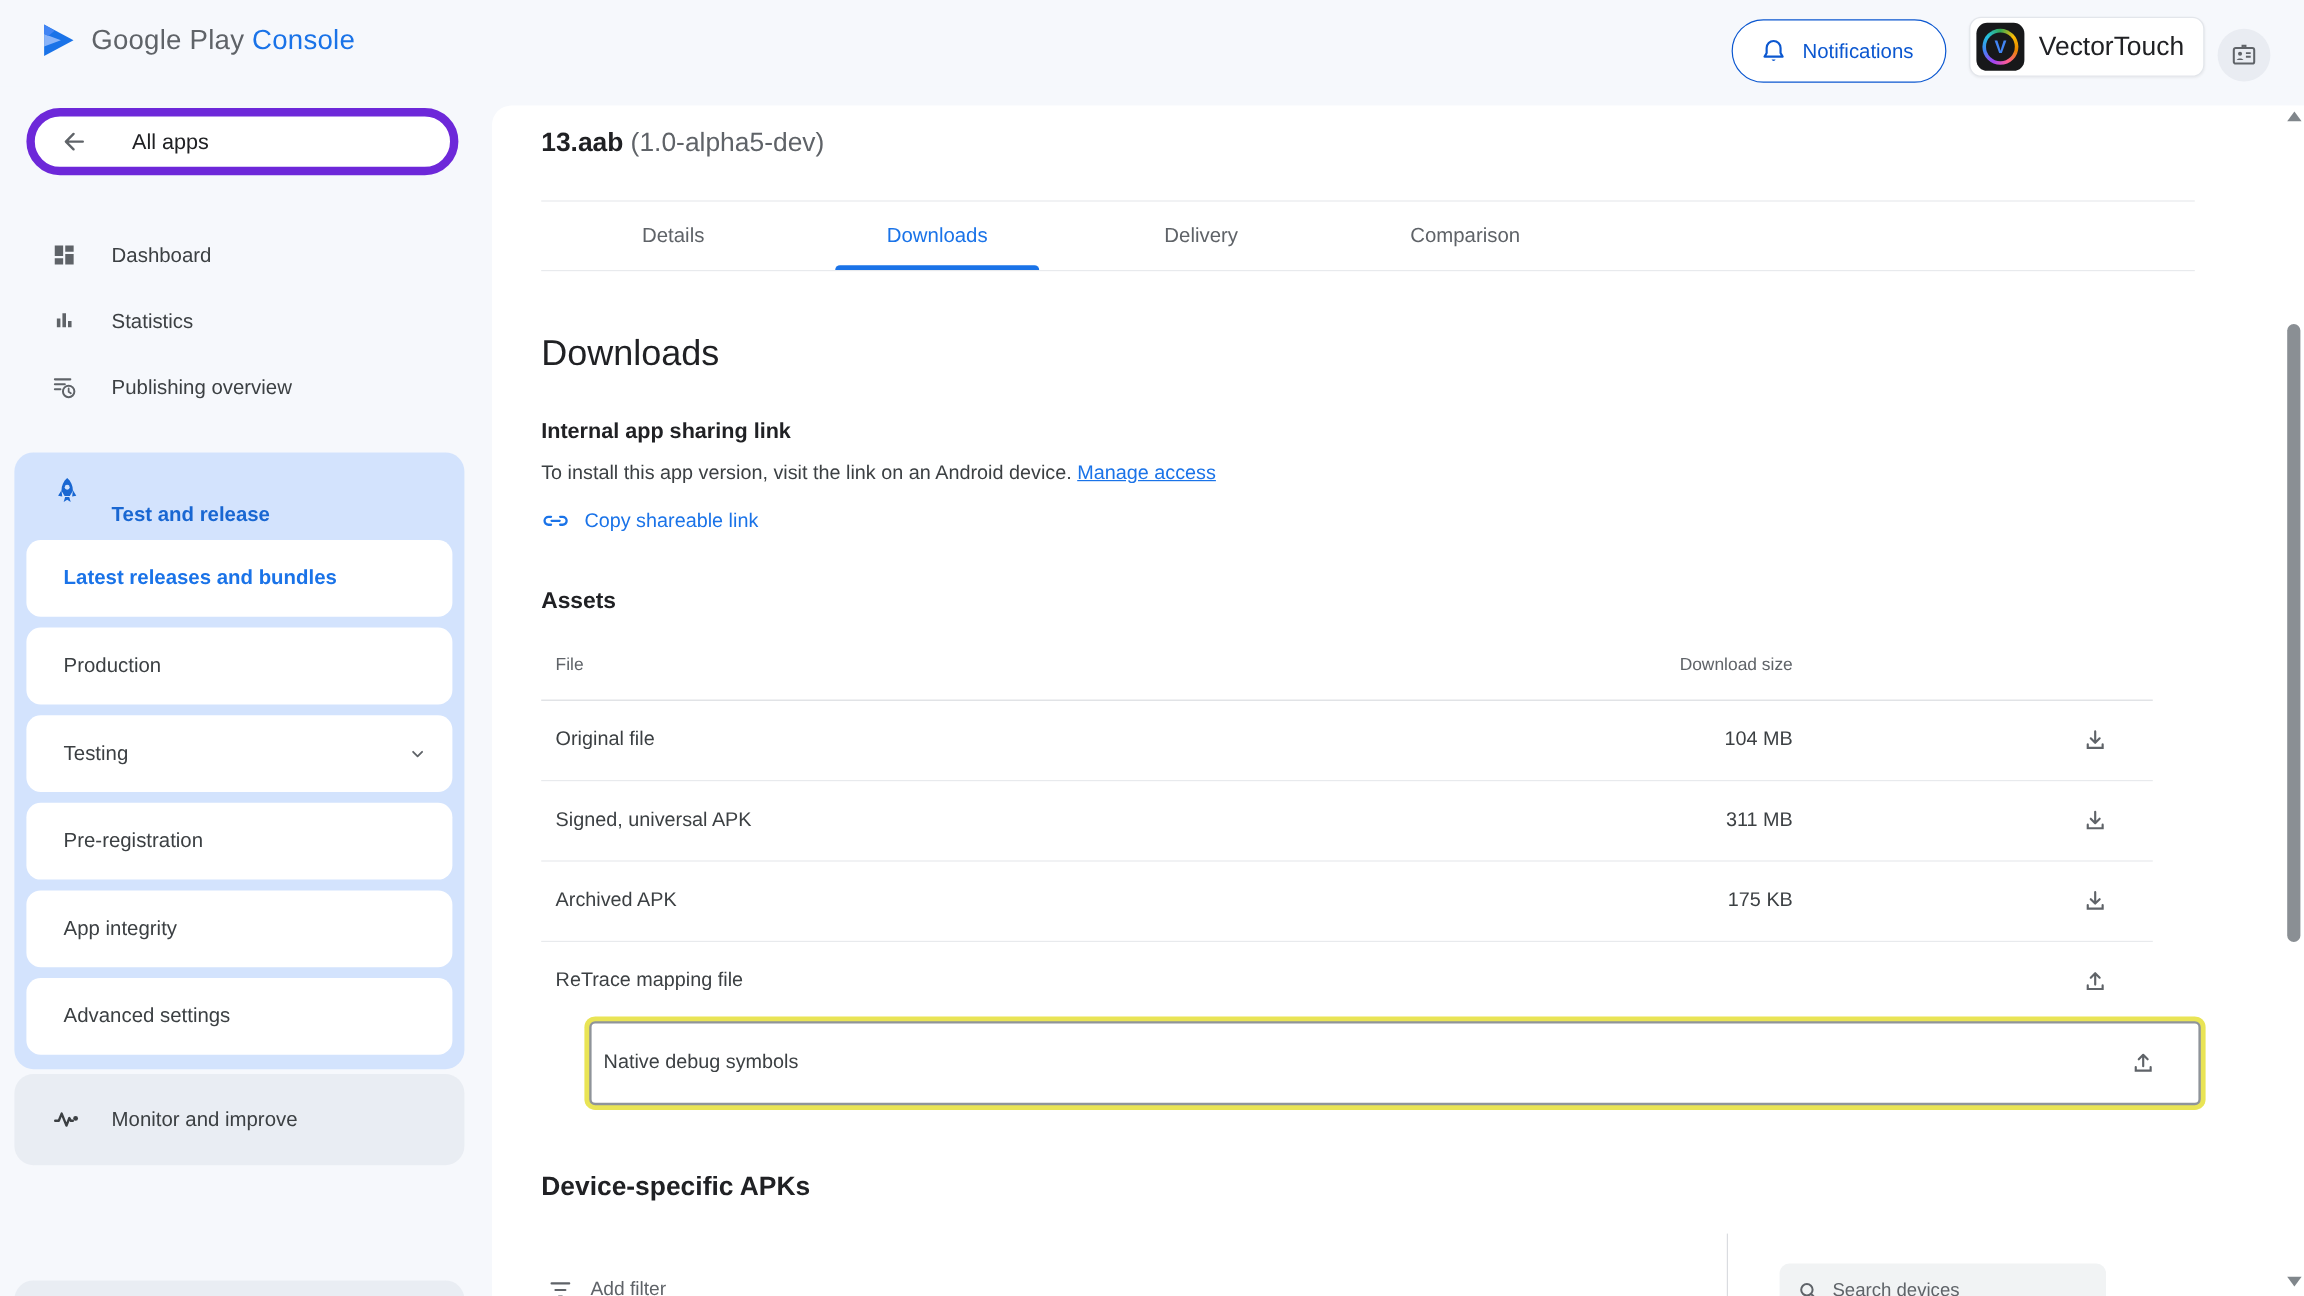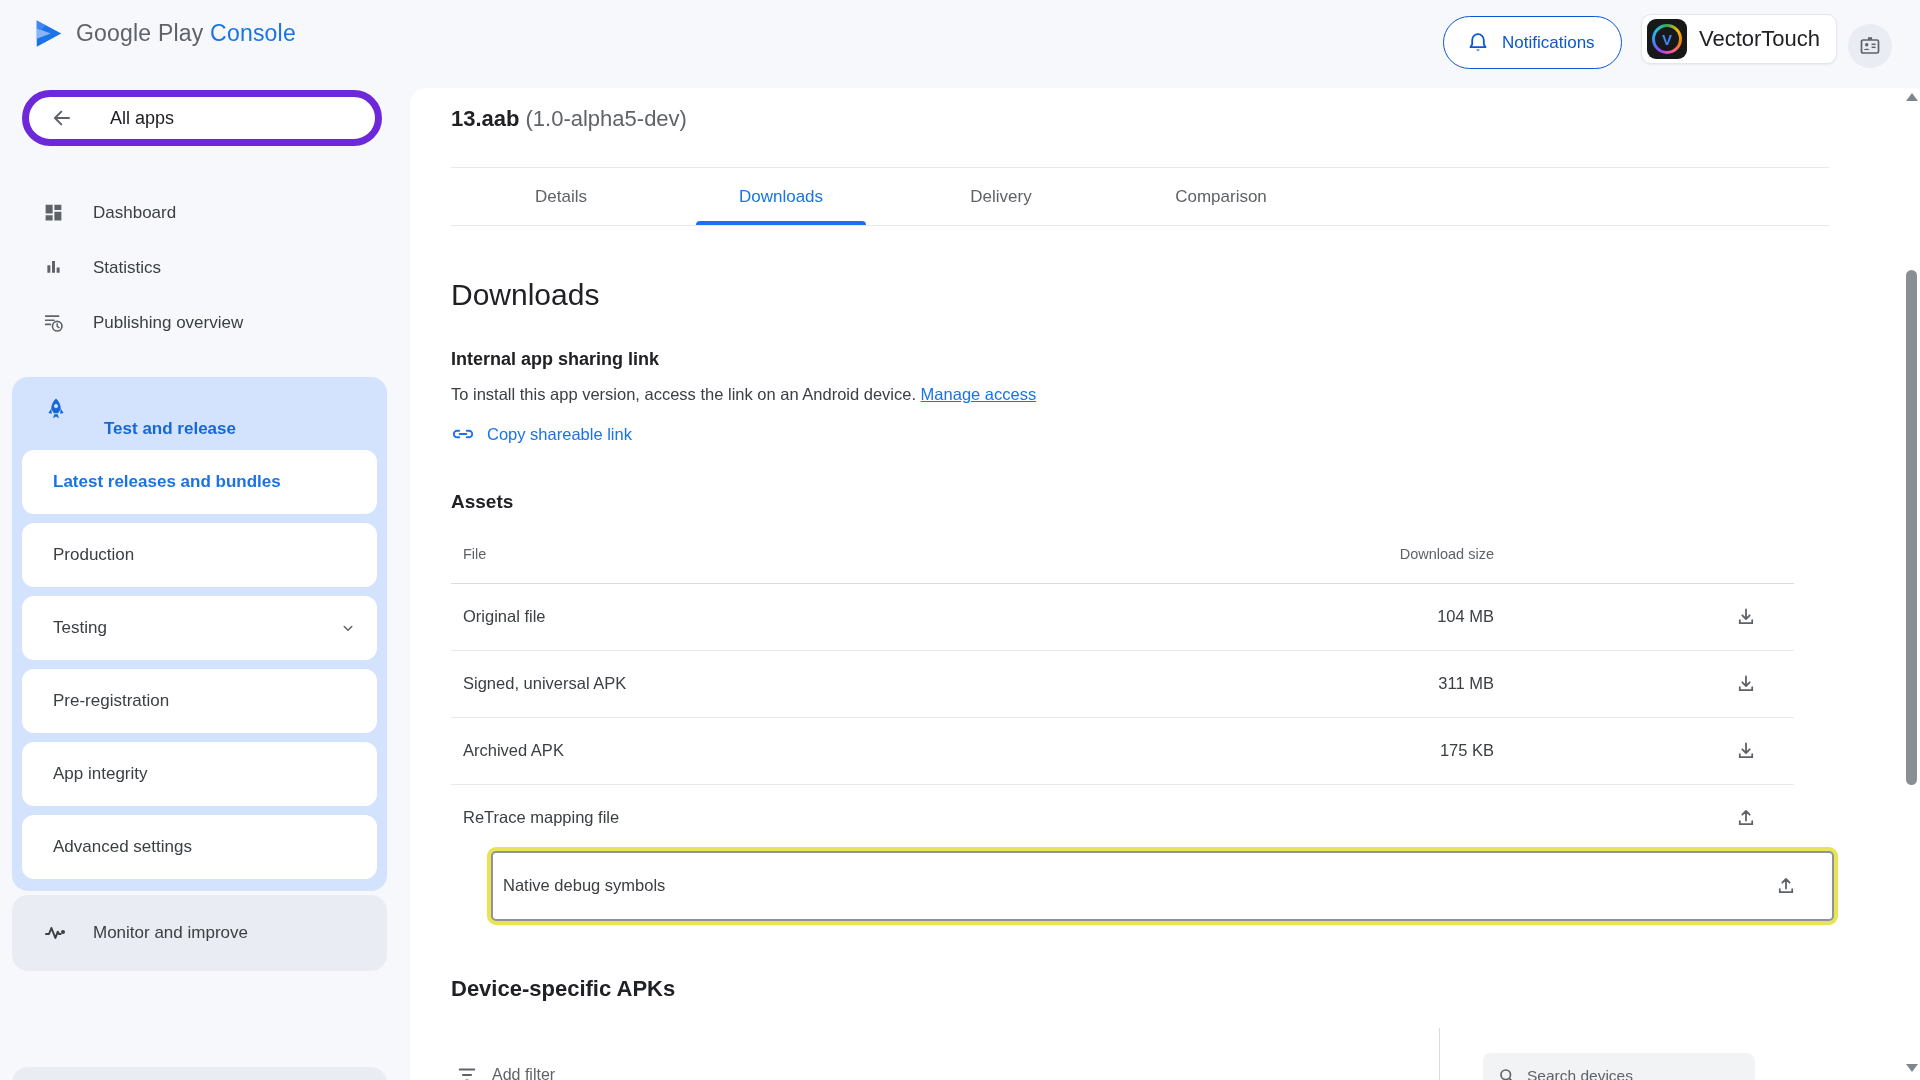--- a/index.html
+++ b/index.html
@@ -64,21 +64,21 @@
   .nav-item .ic { position:absolute; left:43px; display:flex; }
   .nav-item .lbl { position:absolute; left:93px; }
   .blue-section {
     position:absolute; left:12px; top:305px; width:375px; height:514px;
     background:#d3e3fd; border-radius:16px;
   }
   .section-head {
     position:relative; height:64px; display:flex; align-items:center; cursor:pointer;
   }
   .section-head .ic { position:absolute; left:31px; display:flex; }
-  .section-head .lbl { position:absolute; left:92px; font-size:17px; font-weight:700; color:#1967d2;margin-top:40px; }
+  .section-head .lbl { position:absolute; left:81px; font-size:17px; font-weight:700; color:#1967d2;margin-top:40px; }
   .sub-card {
     position:absolute; left:10px; width:355px; height:64px;
     background:#fff; border-radius:12px; display:flex; align-items:center;
     padding-left:31px; font-size:17px; color:#3c4043; cursor:pointer;
   }
   .sub-card.selected { color:#1a73e8; font-weight:700; }
   .sub-card .chev { position:absolute; right:20px; display:flex; }
   .gray-card {
     position:absolute; left:12px; width:375px; height:76px;
     background:#e9edf3; border-radius:16px; display:flex; align-items:center; cursor:pointer;
@@ -304,21 +304,21 @@
       </div>
     <div class="tab">
         <span>Comparison</span>
       </div>
   </div>
 
   <div class="h1">Downloads</div>
 
   <div class="h2-sharing">Internal app sharing link</div>
   <div class="sharing-body">
-    <span>To install this app version, access the link on an Android device.</span>
+    <span>To install this app version, visit the link on an Android device.</span>
     <a>Manage access</a>
   </div>
   <div class="copy-row">
     <svg width="24" height="24" viewBox="0 0 24 24">
       <path d="M8.2 15.3H6.1a3.3 3.3 0 1 1 0-6.6h2.1M15.8 8.7h2.1a3.3 3.3 0 1 1 0 6.6h-2.1M8.6 12h6.8" fill="none" stroke="#1a73e8" stroke-width="1.9" stroke-linecap="round"></path>
     </svg>
     <span>Copy shareable link</span>
   </div>
 
   <div class="h2-assets">Assets</div>

